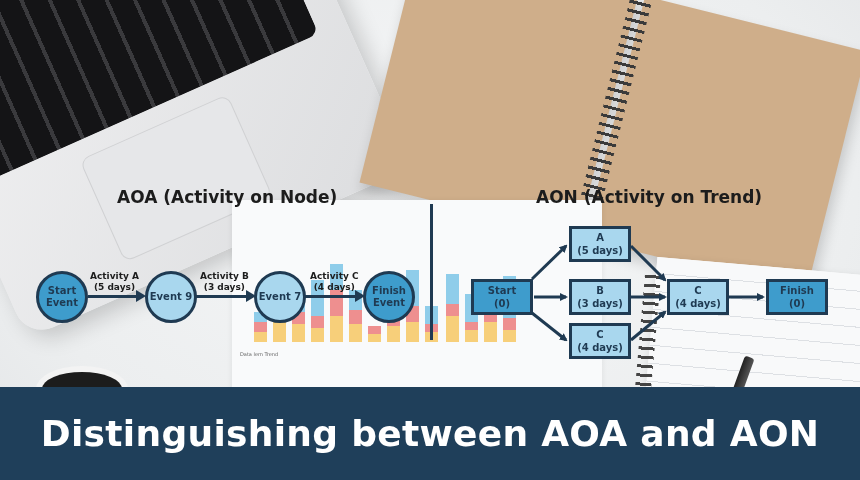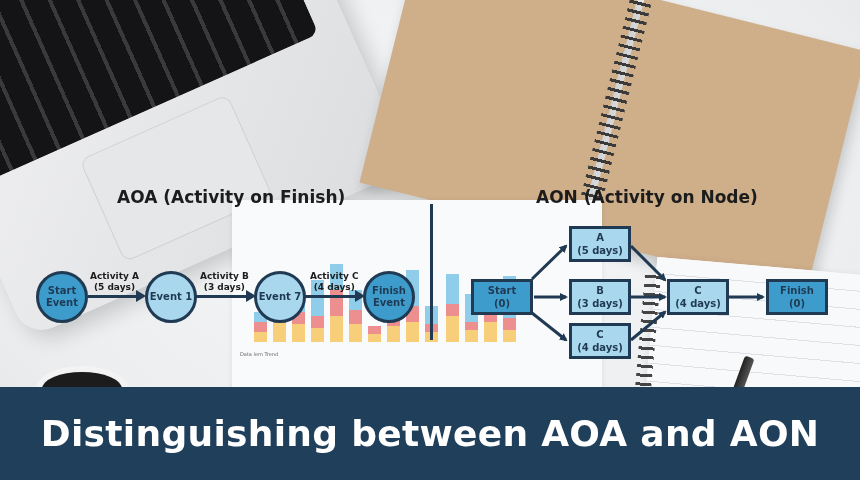--- a/index.html
+++ b/index.html
@@ -142,53 +142,53 @@
     <div class="bar" style="left:255px">
         <div class="seg" style="height:12px;background:#f7cf7a"></div>
         <div class="seg" style="height:12px;background:#ee8f8f"></div>
         <div class="seg" style="height:42px;background:#8fcdea"></div>
       </div>
   </div>
   <div class="mini-label" style="left:240px;top:351px">Data lem Trend</div>
   <div class="paper-divider"></div>
 </div>
 
-<div class="section-title" style="left:117px;top:187px">AOA (Activity on Finish)</div>
+<div class="section-title" style="left:117px;top:187px">AOA (Activity on Node)</div>
 
 <div class="line" style="left:88px;top:295px;width:50px"></div>
 <div class="arrowhead" style="left:136px;top:290px"></div>
 <div class="line" style="left:195px;top:295px;width:52px"></div>
 <div class="arrowhead" style="left:246px;top:290px"></div>
 <div class="line" style="left:304px;top:295px;width:52px"></div>
 <div class="arrowhead" style="left:355px;top:290px"></div>
 
 <div class="circle dark" style="left:36px;top:271px">
   <span><span>Start</span><br><span>Event</span></span>
 </div>
 <div class="circle light" style="left:145px;top:271px">
-  <span>Event 1</span>
+  <span>Event 9</span>
 </div>
 <div class="circle light" style="left:254px;top:271px">
   <span>Event 7</span>
 </div>
 <div class="circle dark" style="left:363px;top:271px">
   <span><span>Finish</span><br><span>Event</span></span>
 </div>
 
 <div class="act-label" style="left:90px;top:271px">
   <span>Activity A</span><br><span>(5 days)</span>
 </div>
 <div class="act-label" style="left:200px;top:271px">
   <span>Activity B</span><br><span>(3 days)</span>
 </div>
 <div class="act-label" style="left:310px;top:271px">
   <span>Activity C</span><br><span>(4 days)</span>
 </div>
 
-<div class="section-title" style="left:536px;top:187px">AON (Activity on Node)</div>
+<div class="section-title" style="left:536px;top:187px">AON (Activity on Trend)</div>
 
 <svg class="aon-arrows">
   <defs>
     <marker id="ah" markerWidth="8" markerHeight="8" refX="6" refY="4" orient="auto" markerUnits="userSpaceOnUse">
       <path d="M0,0 L8,4 L0,8 z" fill="#1f3a52"></path>
     </marker>
   </defs>
   <g stroke="#1f3a52" stroke-width="3" fill="none" marker-end="url(#ah)">
     <line x1="532" y1="279" x2="566" y2="246"></line>
     <line x1="534" y1="297" x2="566" y2="297"></line>

